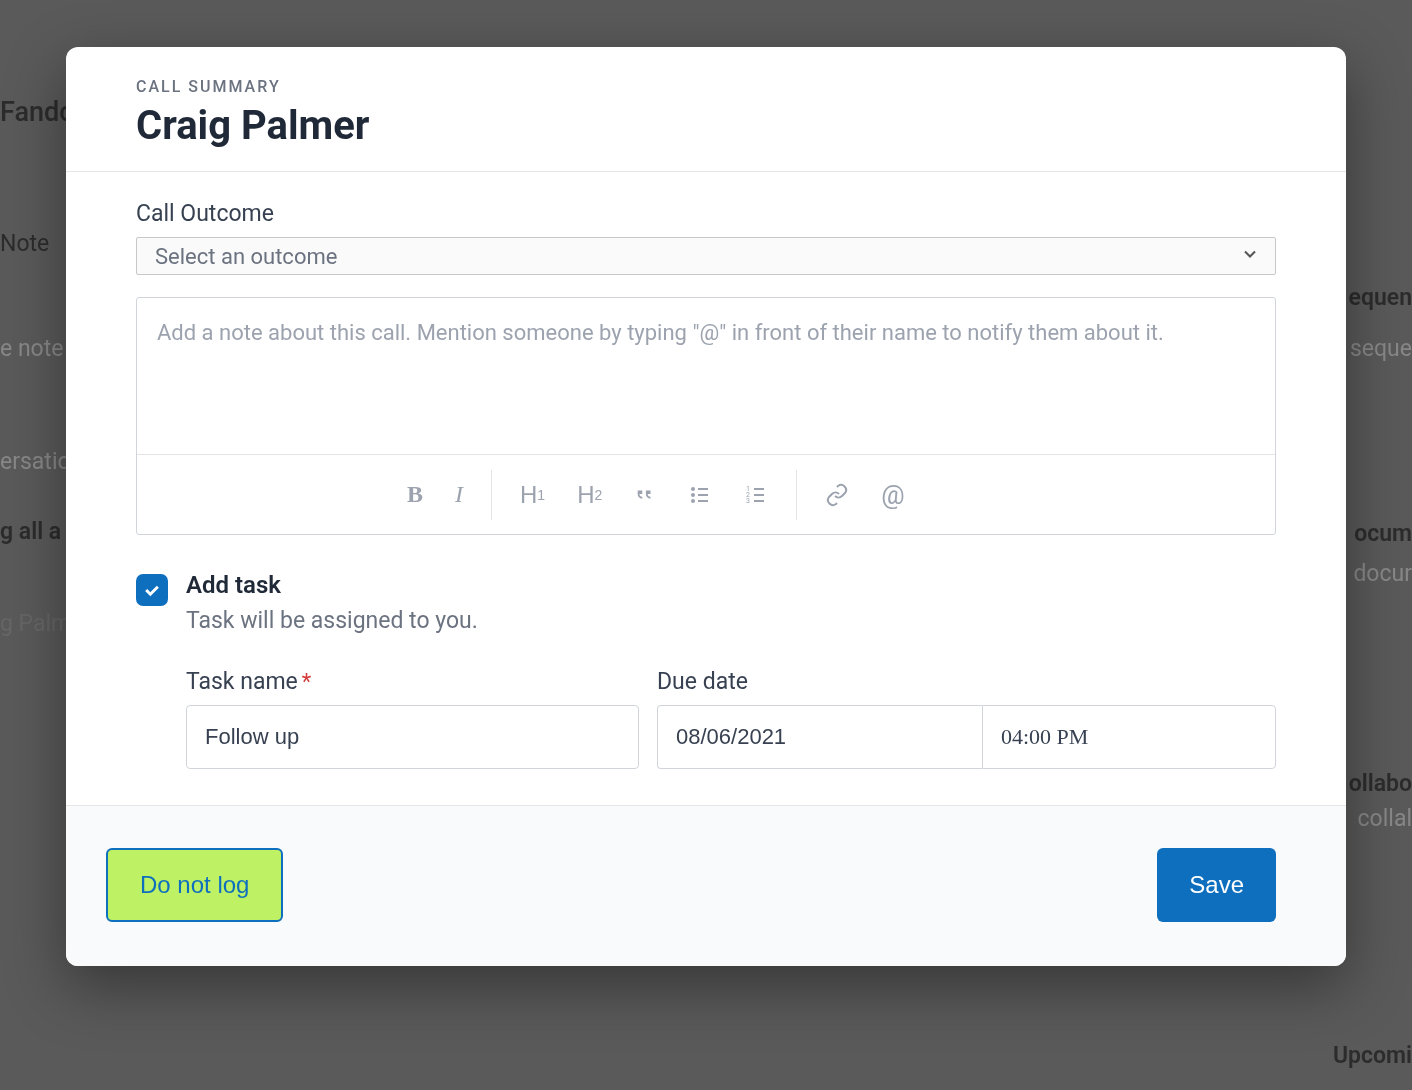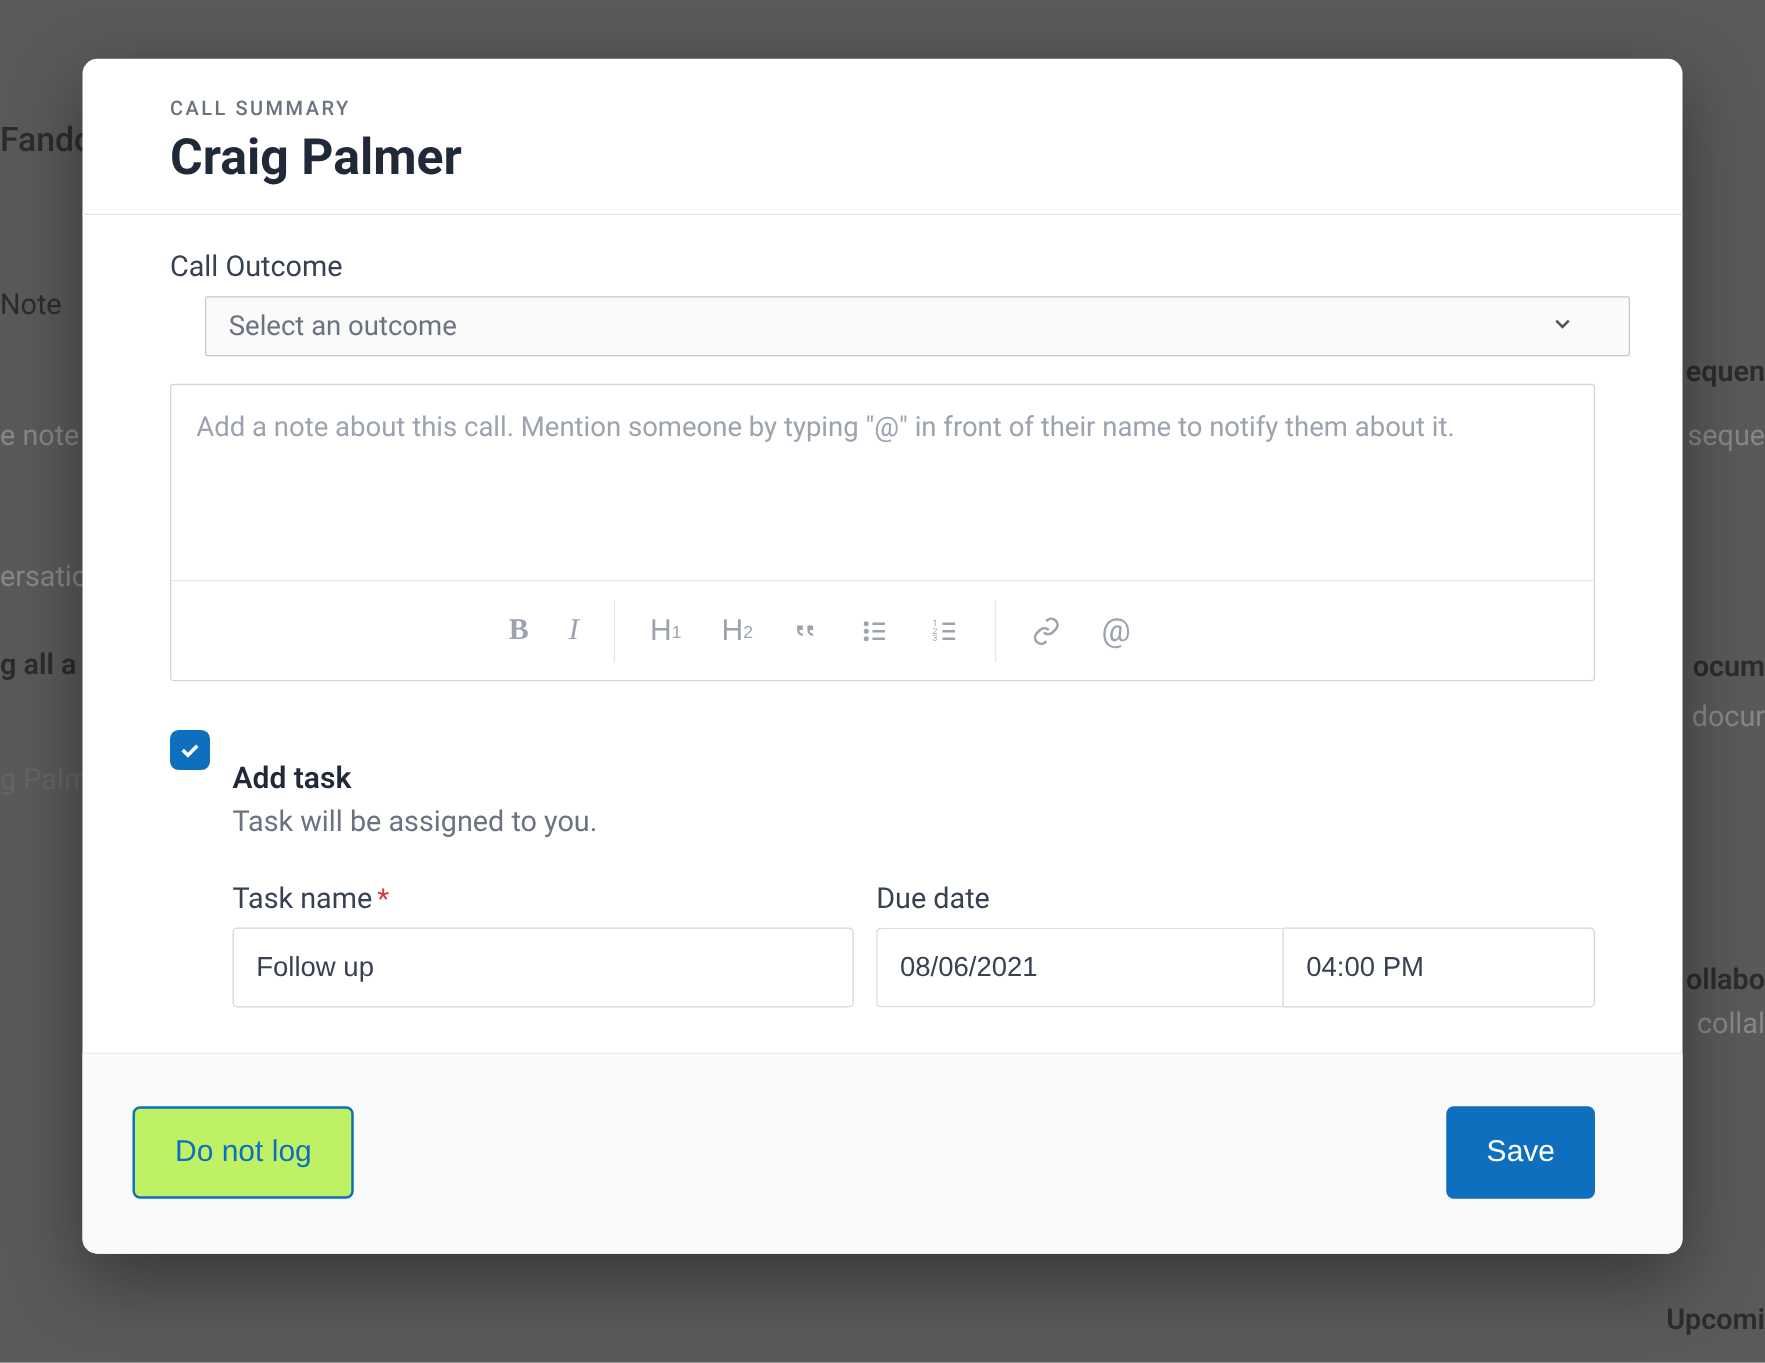--- a/index.html
+++ b/index.html
@@ -54,31 +54,30 @@
 .field-label {
   font-size: 23px;
   color: #374151;
   margin-bottom: 10px;
 }
 .select-wrap {
   position: relative;
 }
 .select {
   width: 100%;
-  height: 48px;
+  height: 38px;
   border: 1px solid #c8c8c8;
   background: #fafafa;
   border-radius: 2px;
   padding: 3px 18px;
   font-size: 22px;
   color: #6b7280;
   display: flex;
   align-items: center;
   cursor: pointer;
-  margin-left: 28px;
 }
 .chevron {
   position: absolute;
   right: 16px;
   top: 50%;
   transform: translateY(-50%);
   color: #555;
 }
 .editor {
   margin-top: 22px;
@@ -133,21 +132,21 @@
   border-radius: 7px;
   background: #0f6fbf;
   display: flex;
   align-items: center;
   justify-content: center;
   flex-shrink: 0;
   cursor: pointer;
   margin-top: 3px;
 }
 .checkbox svg { color: #fff; }
-.task-meta { flex: 1; margin-top: 27px; }
+.task-meta { flex: 1; }
 .task-title {
   font-size: 24px;
   font-weight: 600;
   color: #1f2937;
   margin-bottom: 8px;
 }
 .task-sub {
   font-size: 23px;
   color: #6b7280;
 }
@@ -164,21 +163,21 @@
   height: 64px;
   border: 1px solid #d1d5db;
   border-radius: 4px;
   padding: 4px 18px;
   font-size: 22px;
   color: #374151;
   background: #fff;
 }
 .due-row { display: flex; gap: 0; }
 .due-row .input:first-child { border-radius: 4px 0 0 4px; flex: 1; border-right: none; }
-.due-row .input:last-child { border-radius: 0 4px 4px 0; width: 250px; }
+.due-row .input:last-child { border-radius: 0 4px 4px 0; width: 294px; font-family: Liberation Serif, serif; }
 .modal-footer {
   border-top: 1px solid #e5e5e5;
   background: #f9fafb;
   padding: 42px 70px 44px 40px;
   display: flex;
   justify-content: space-between;
   border-radius: 0 0 12px 12px;
 }
 .btn {
   height: 74px;

